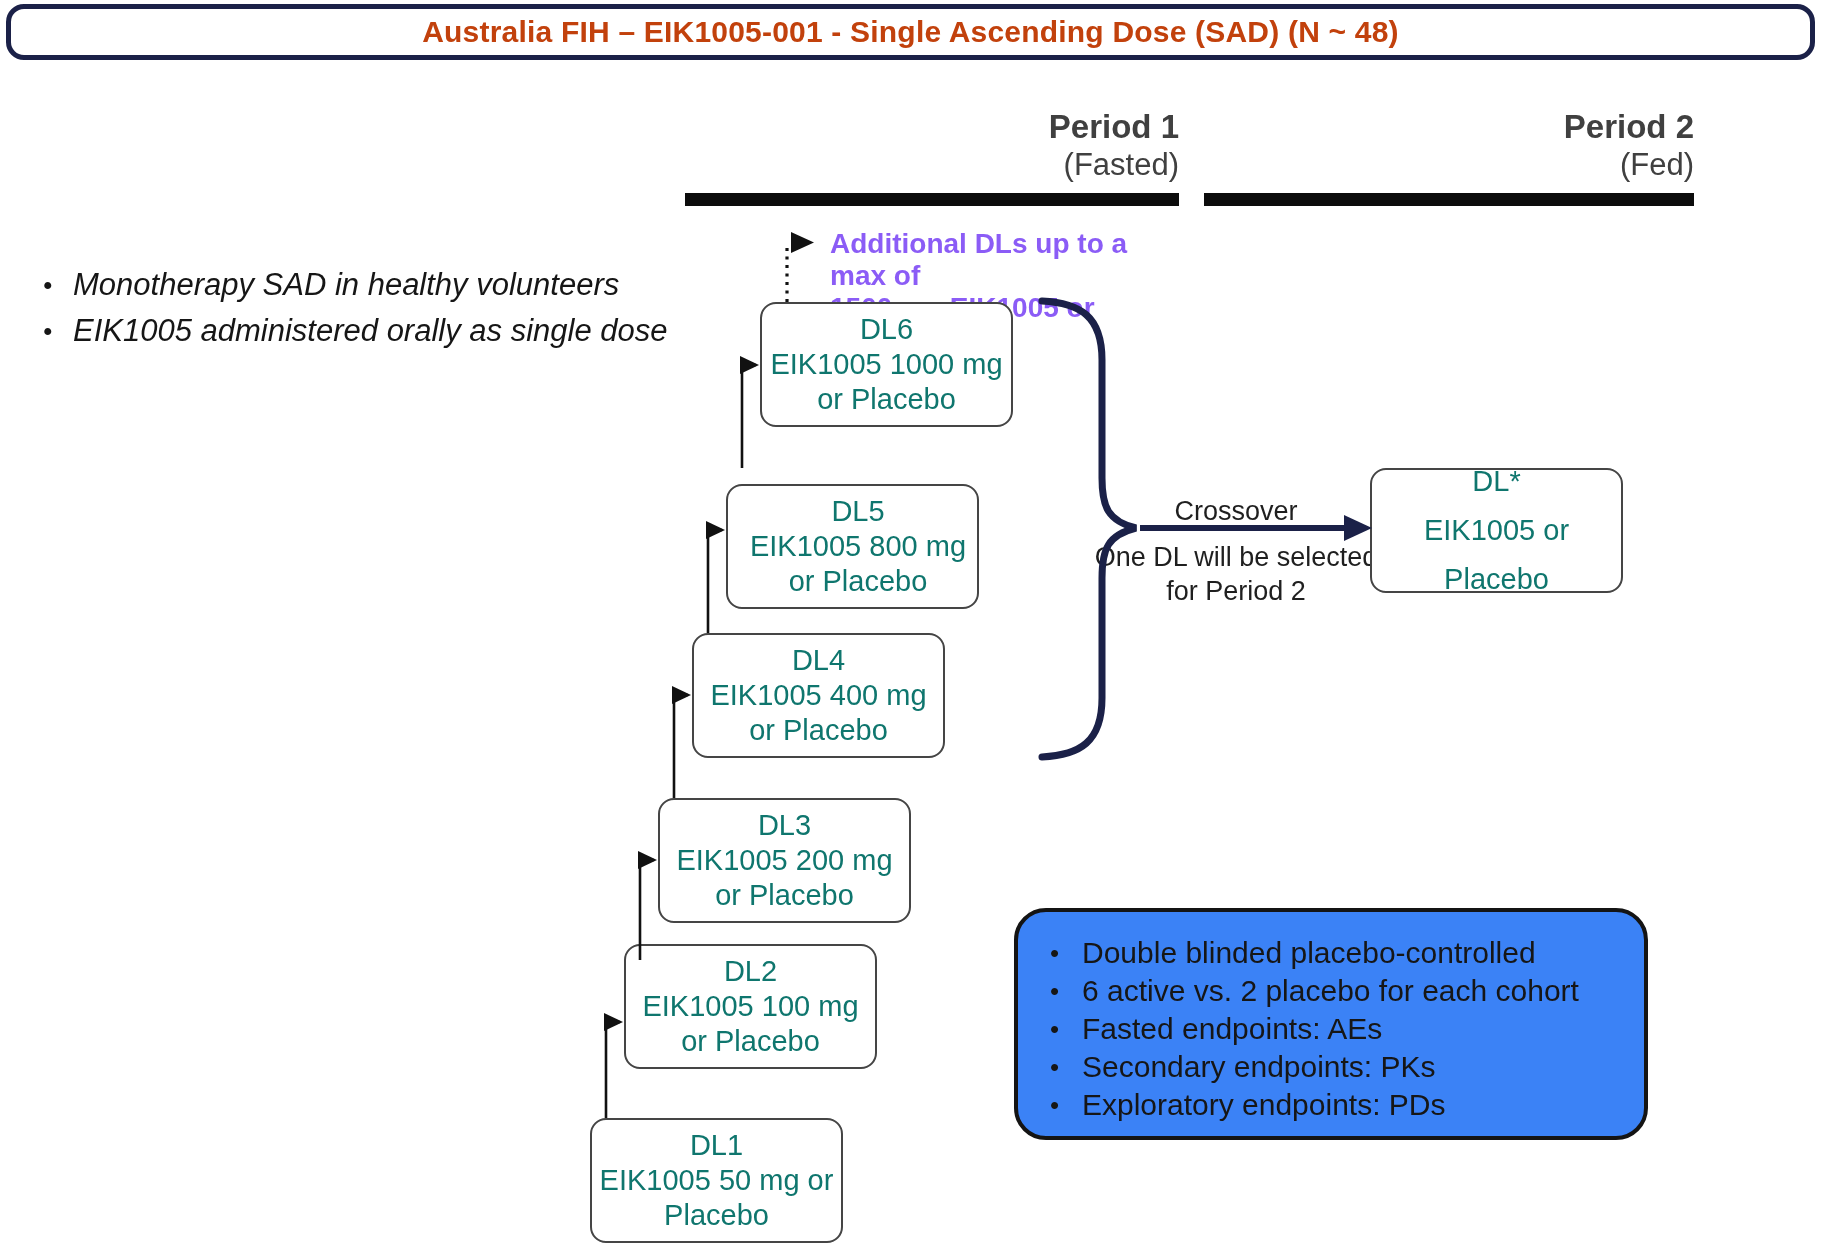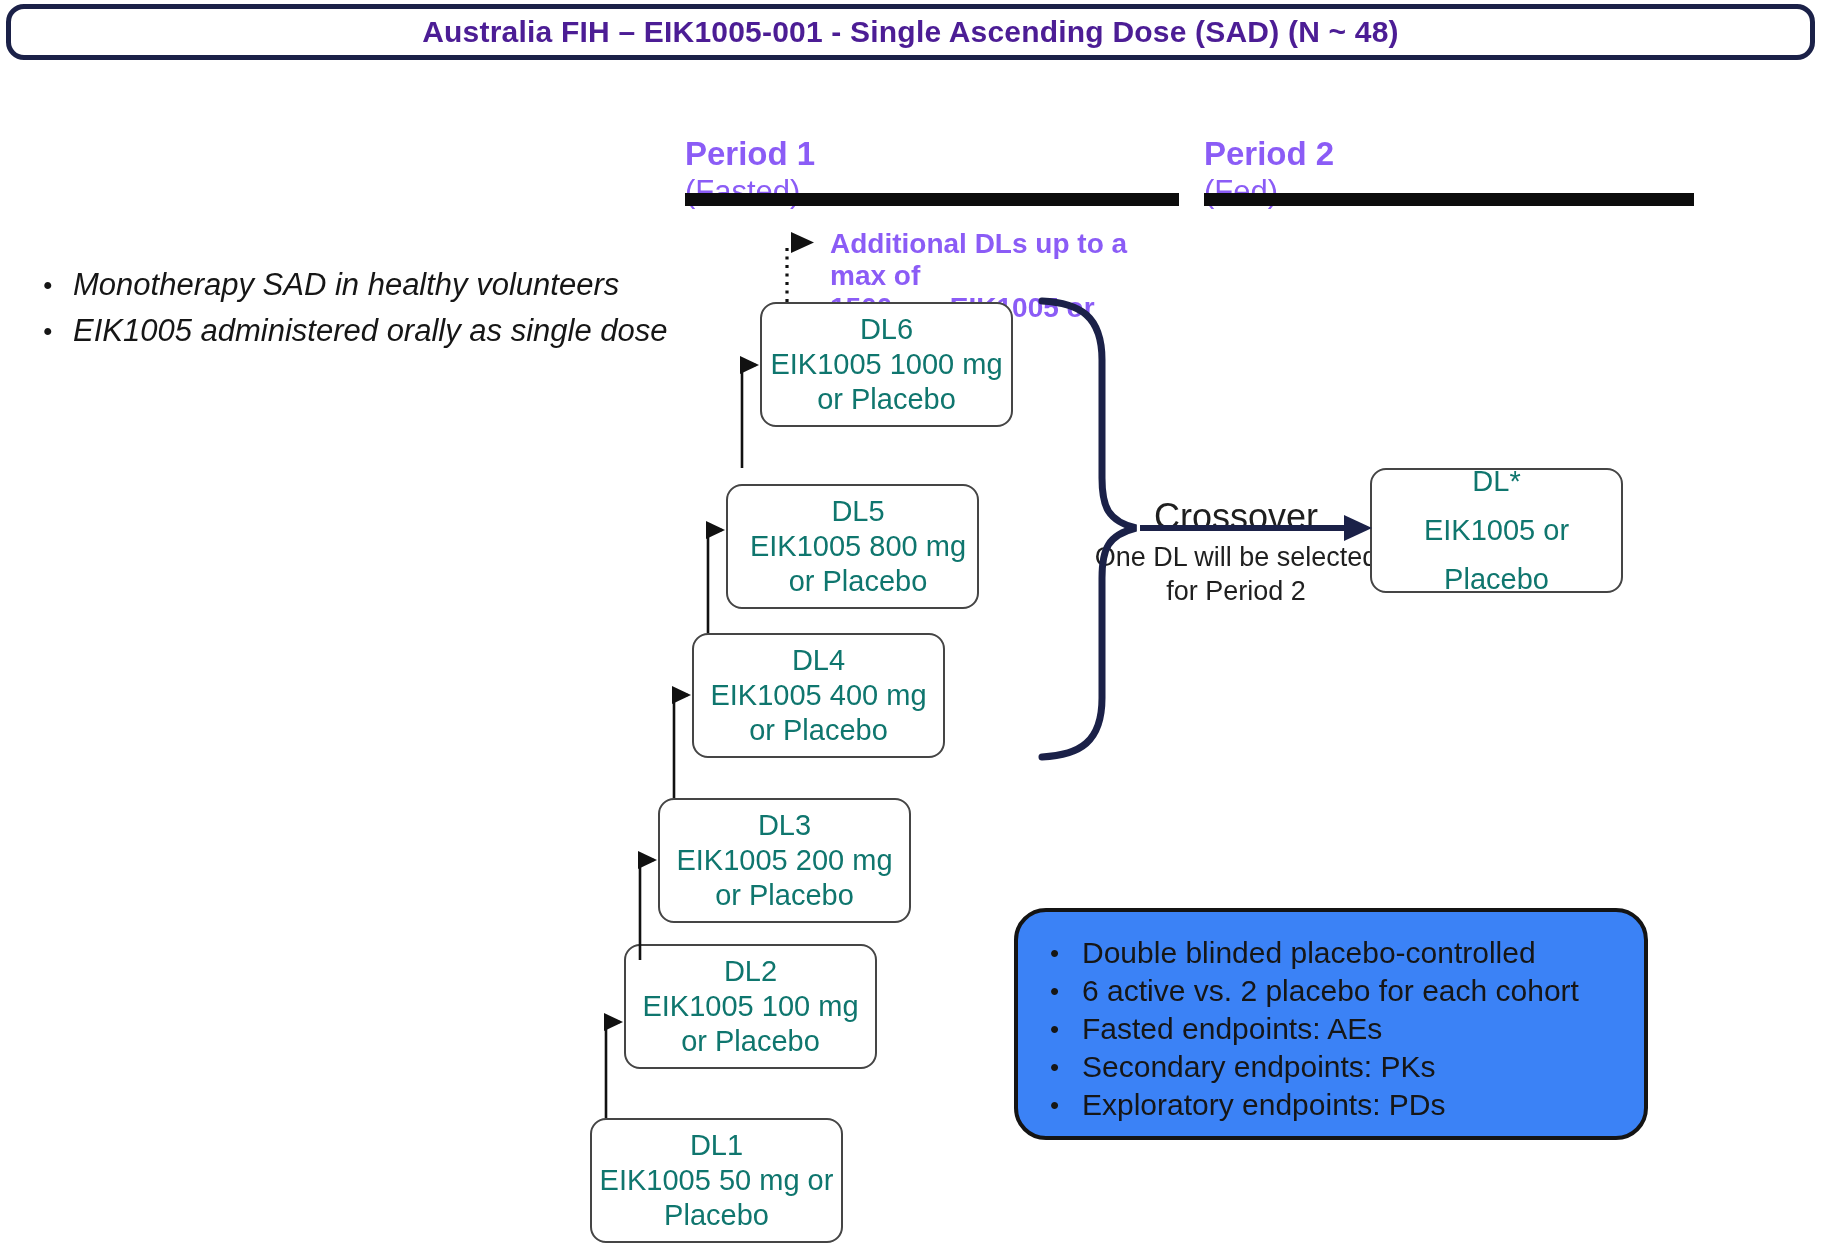--- a/index.html
+++ b/index.html
@@ -8,24 +8,24 @@
 
   .abs { position: absolute; }
 
   
   .title-banner {
     left: 6px; top: 4px; width: 1809px; height: 56px;
     border: 5px solid #1b2148; border-radius: 18px;
     display: flex; align-items: center; justify-content: center;
     background: #ffffff;
   }
-  .title-banner .title-text { font-size: 30px; font-weight: bold; color: #4c1d95; letter-spacing: 0.2px; }
+  .title-banner .title-text { font-size: 30px; font-weight: bold; color: #c2410c; letter-spacing: 0.2px; }
 
   
-  .period-header { text-align: left; color: #8b5cf6; margin-top: 27px; }
+  .period-header { text-align: right; color: #404040; }
   .period-header .period-name { font-size: 33px; font-weight: bold; line-height: 38px; }
   .period-header .period-condition { font-size: 31px; font-weight: normal; line-height: 38px; }
   .period-bar { height: 13px; background: #0c0c0c; }
 
   
   .study-notes { left: 35px; top: 262px; width: 700px; font-style: italic; font-size: 31px; color: #161616; }
   .study-notes .note-item { position: relative; padding-left: 38px; line-height: 46px; }
   .study-notes .note-item::before { content: "•"; position: absolute; left: 8px; font-size: 26px; }
 
   
@@ -40,21 +40,21 @@
   }
   .pos-dl6 { left: 760px; top: 302px; }
   .pos-dl5 { left: 726px; top: 484px; padding-left: 11px; }
   .pos-dl4 { left: 692px; top: 633px; }
   .pos-dl3 { left: 658px; top: 798px; }
   .pos-dl2 { left: 624px; top: 944px; }
   .pos-dl1 { left: 590px; top: 1118px; }
   .pos-dlstar { left: 1370px; top: 468px; gap: 14px; }
 
   
-  .crossover-label { left: 1131px; top: 496px; width: 210px; text-align: center; font-size: 36px; color: #1f1f1f; }
+  .crossover-label { left: 1131px; top: 496px; width: 210px; text-align: center; font-size: 27px; color: #1f1f1f; }
   .crossover-note { left: 1040px; top: 540px; width: 392px; text-align: center; font-size: 27px; line-height: 34px; color: #1f1f1f; }
 
   
   .design-box {
     left: 1014px; top: 908px; width: 634px; height: 232px;
     border: 4px solid #141414; border-radius: 32px; background: #3b82f6;
     padding: 22px 10px 0 0;
   }
   .design-box .design-item { position: relative; padding-left: 64px; font-size: 30px; line-height: 38px; color: #161616; }
   .design-box .design-item::before { content: "•"; position: absolute; left: 32px; font-size: 26px; }

